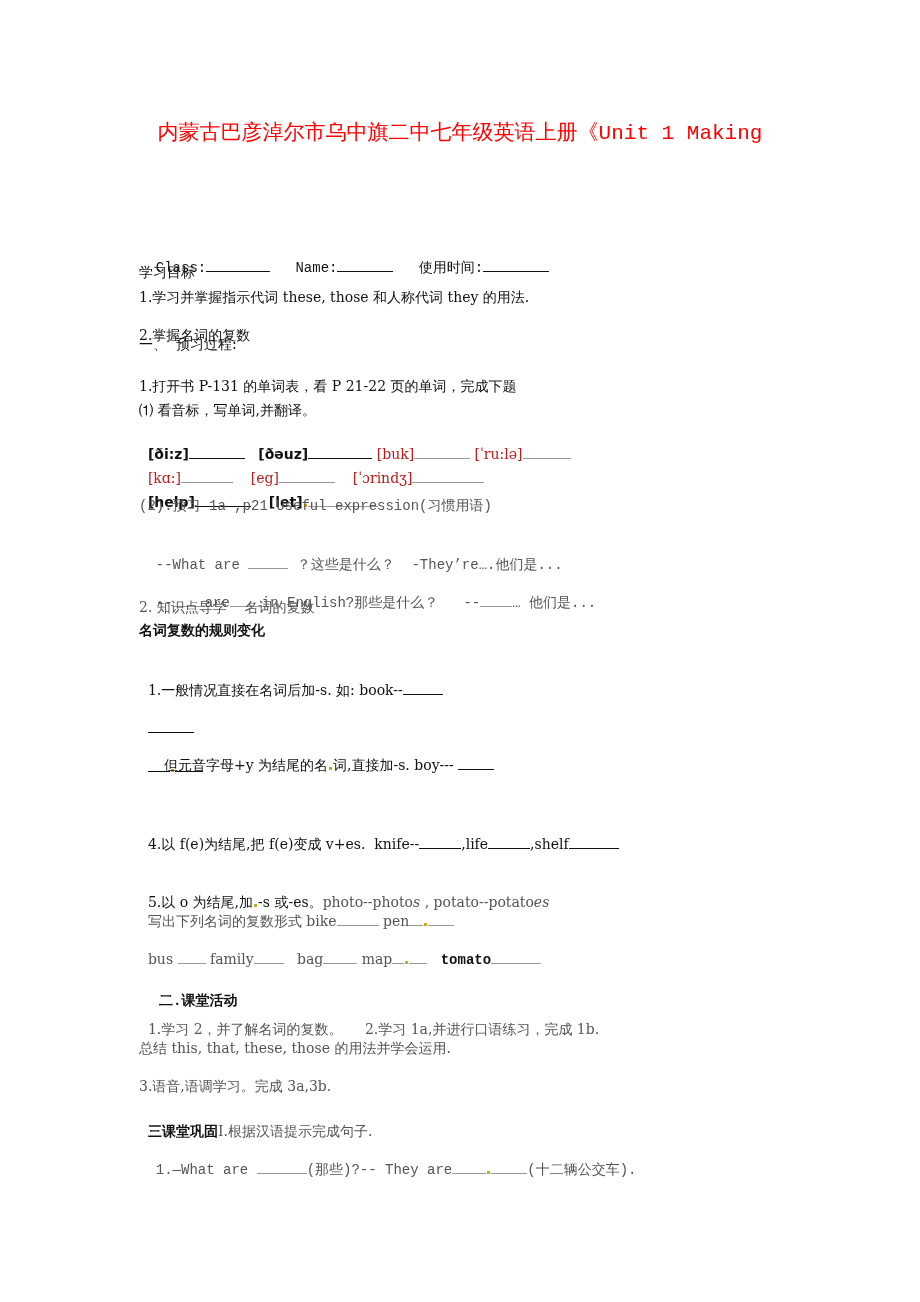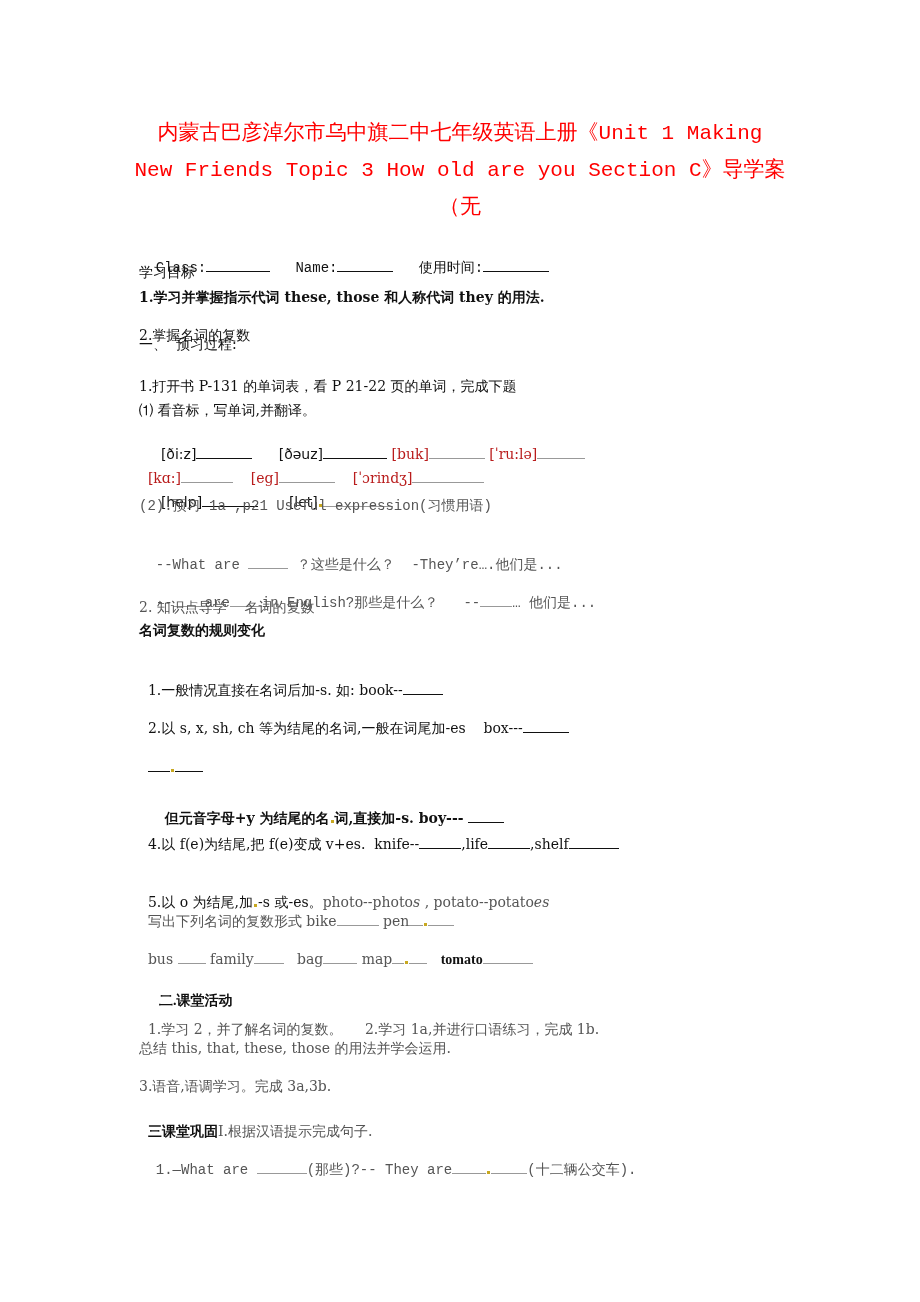--- a/index.html
+++ b/index.html
@@ -3,44 +3,43 @@
   <meta charset="utf-8">
   <style>
     html, body { margin: 0; padding: 0; background: #ffffff; }
     body { width: 920px; height: 1302px; position: relative; overflow: hidden;
            font-family: "DejaVu Serif", "Liberation Serif", serif; color: #111; }
     .title { position: absolute; left: 130px; width: 660px; text-align: center;
              color: #ff0000; font-size: 21px; line-height: 37px; top: 115px;
              font-family: "Liberation Mono", "DejaVu Sans Mono", monospace; }
     .line { position: absolute; left: 139px; font-size: 14px; white-space: pre;
             line-height: 20px; }
-    .bold { font-weight: bold; font-family: Liberation Serif, serif; }
+    .bold { font-weight: bold; font-family: Liberation Mono, monospace; }
     .mono { font-family: "Liberation Mono", "DejaVu Sans Mono", monospace; }
     .gray { color: #555; }
     .blank { display: inline-block; border-bottom: 1px solid #111; height: 14px; vertical-align: baseline; }
     .blank.light { border-bottom-color: #999; }
     .dot { display: inline-block; width: 3px; height: 3px; background: #c8a820; vertical-align: baseline; margin: 0 1px; }
-    .phon-b { font-weight: normal; font-family: "DejaVu Sans", "Liberation Sans", sans-serif; margin-left: 13px; }
+    .phon-b { font-weight: bold; font-family: "DejaVu Sans", "Liberation Sans", sans-serif; }
     .phon-g { color: #b91c1c; }
     .ital { font-style: italic; }
   </style>
 </head>
 <body>
 
 <div class="title">
   <div>内蒙古巴彦淖尔市乌中旗二中七年级英语上册《Unit 1 Making</div>
-  <div>New Friends Topic 3 How old are you Section C》导学案（无</div>
 </div>
 
 <div class="line mono" style="top:237px;">
   <span>Class:</span><span class="blank" style="width:64px;"></span>&nbsp;&nbsp;&nbsp;<span>Name:</span><span class="blank" style="width:56px;"></span>&nbsp;&nbsp;&nbsp;<span>使用时间:</span><span class="blank" style="width:66px;"></span>
 </div>
 
 <div class="line" style="top:262px;">学习目标</div>
-<div class="line" style="top:287px;font-weight:bold;">1.学习并掌握指示代词 these, those 和人称代词 they 的用法.</div>
+<div class="line" style="top:287px;">1.学习并掌握指示代词 these, those 和人称代词 they 的用法.</div>
 <div class="line" style="top:325px;">2.掌握名词的复数</div>
 <div class="line" style="top:334px;">一、  预习过程:</div>
 <div class="line" style="top:376px;">1.打开书 P-131 的单词表，看 P 21-22 页的单词，完成下题</div>
 <div class="line" style="top:400px;">⑴ 看音标，写单词,并翻译。</div>
 
 <div class="line" style="top:424px;">
   <span class="phon-b">[ði:z]</span><span class="blank" style="width:56px;"></span>&nbsp;&nbsp;&nbsp;<span class="phon-b">[ðəuz]</span><span class="blank" style="width:64px;"></span>&nbsp;<span class="phon-g">[buk]</span><span class="blank light" style="width:56px;"></span>&nbsp;<span class="phon-g">[ˈru:lə]</span><span class="blank light" style="width:48px;"></span>
 </div>
 <div class="line" style="top:448px;">
   <span class="phon-g">[kɑ:]</span><span class="blank light" style="width:52px;"></span>&nbsp;&nbsp;&nbsp;&nbsp;<span class="phon-g">[eg]</span><span class="blank light" style="width:56px;"></span>&nbsp;&nbsp;&nbsp;&nbsp;<span class="phon-g">[ˈɔrindʒ]</span><span class="blank light" style="width:72px;"></span>
@@ -58,26 +57,26 @@
   <span>--</span><span class="blank light" style="width:32px;"></span><span>are</span><span class="blank light" style="width:32px;"></span><span>in English?那些是什么？   --</span><span class="blank light" style="width:32px;"></span><span>… 他们是...</span>
 </div>
 
 <div class="line gray" style="top:597px;">2. 知识点导学    名词的复数</div>
 <div class="line bold" style="top:621px;">名词复数的规则变化</div>
 
 <div class="line" style="top:660px;">
   <span>1.一般情况直接在名词后加-s. 如: book--</span><span class="blank" style="width:40px;"></span>
 </div>
 <div class="line" style="top:698px;">
-  <span>2.以 s, x, sh, ch 等为结尾的名词,一般在词尾加-es    box---</span><span class="blank" style="width:46px;"></span>
+  <span class="blank" style="width:46px;"></span>
 </div>
 <div class="line" style="top:737px;">
   <span class="blank" style="width:22px;"></span><span class="dot"></span><span class="blank" style="width:28px;"></span>
 </div>
-<div class="line" style="top:788px; left:155px;font-weight:bold;">
+<div class="line" style="top:735px; left:155px;">
   <span>但元音字母+y 为结尾的名</span><span class="dot"></span><span>词,直接加-s. boy---</span> <span class="blank" style="width:36px;"></span>
 </div>
 <div class="line" style="top:814px;">
   <span>4.以 f(e)为结尾,把 f(e)变成 v+es.  knife--</span><span class="blank" style="width:42px;"></span><span>,life</span><span class="blank" style="width:42px;"></span><span>,shelf</span><span class="blank" style="width:50px;"></span>
 </div>
 <div class="line" style="top:872px;">
   <span>5.以 o 为结尾,加</span><span class="dot"></span><span>-s 或-es。</span><span class="gray">photo--photo</span><span class="gray ital">s</span><span class="gray"> , potato--potato</span><span class="gray ital">es</span>
 </div>
 <div class="line gray" style="top:891px;">
   <span>写出下列名词的复数形式 bike</span><span class="blank light" style="width:42px;"></span> <span>pen</span><span class="blank light" style="width:14px;"></span><span class="dot"></span><span class="blank light" style="width:26px;"></span>

